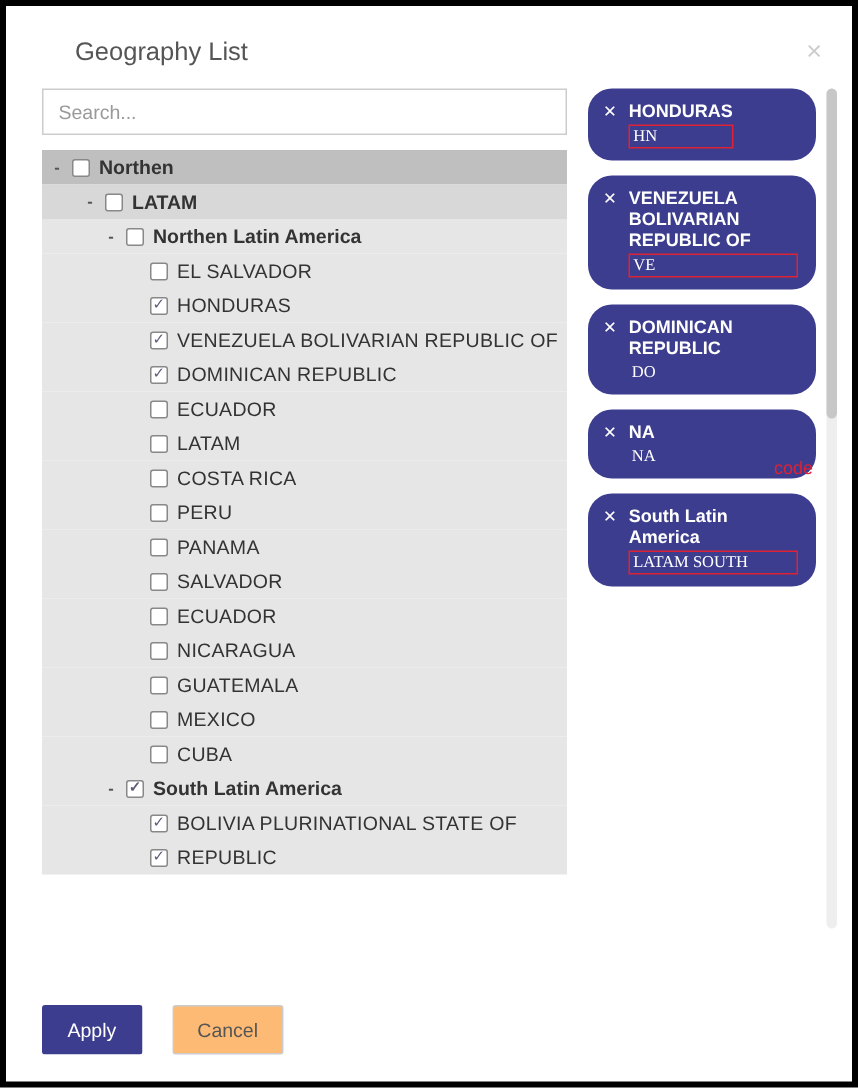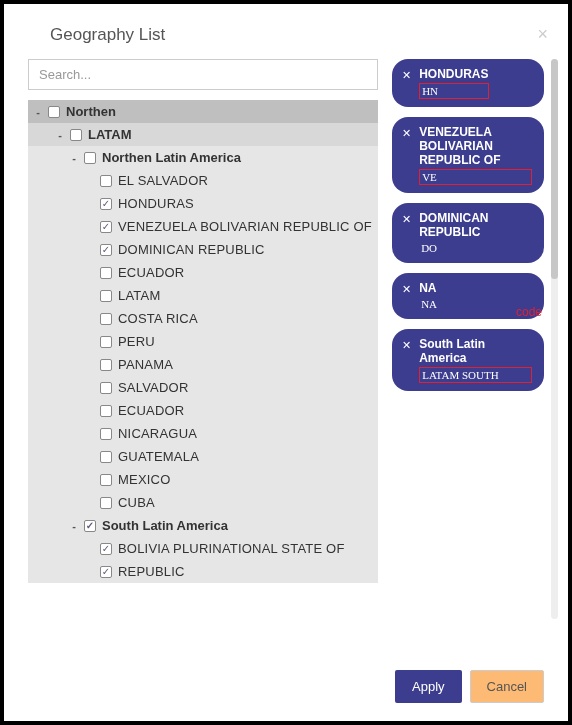--- a/index.html
+++ b/index.html
@@ -25,21 +25,21 @@
   .right { width: 180px; display: flex; flex-direction: column; gap: 10px; position: relative; }
   .scrollbar { position: absolute; right: -14px; top: 0; bottom: 0; width: 7px; background: #eee; border-radius: 4px; }
   .scrollbar-thumb { position: absolute; top: 0; width: 7px; height: 220px; background: #c7c7c7; border-radius: 4px; }
   .chip { background: #3d3d8f; color: #fff; border-radius: 16px; padding: 8px 12px 8px 10px; font-size: 12px; display: flex; gap: 8px; align-items: flex-start; }
   .chip-x { cursor: pointer; font-size: 11px; line-height: 14px; padding-top: 1px; }
   .chip-body { display: flex; flex-direction: column; gap: 2px; }
   .chip-name { font-weight: 600; line-height: 14px; }
   .chip-code { font-size: 11px; padding: 0 2px; line-height: 14px; font-family: Liberation Serif, serif; }
   .highlight { border: 1px solid #d23; padding: 0 2px; }
   .annot { position: absolute; color: #d23; font-size: 12px; }
-  .footer { position: absolute; bottom: 0; left: 0; right: 0; padding: 18px 24px; display: flex; justify-content: flex-end; gap: 8px; }
+  .footer { position: absolute; bottom: 0; left: 0; right: 0; padding: 18px 24px; display: flex; gap: 20px; }
   .btn { padding: 8px 16px; font-size: 13px; border-radius: 2px; cursor: pointer; border: 1px solid transparent; }
   .btn-primary { background: #3d3d8f; color: #fff; }
   .btn-secondary { background: #fdba74; color: #555; border-color: #ccc; }
 </style>
 </head>
 <body>
 
 <div class="modal">
   <div class="header">
     <div class="title">Geography List</div>

